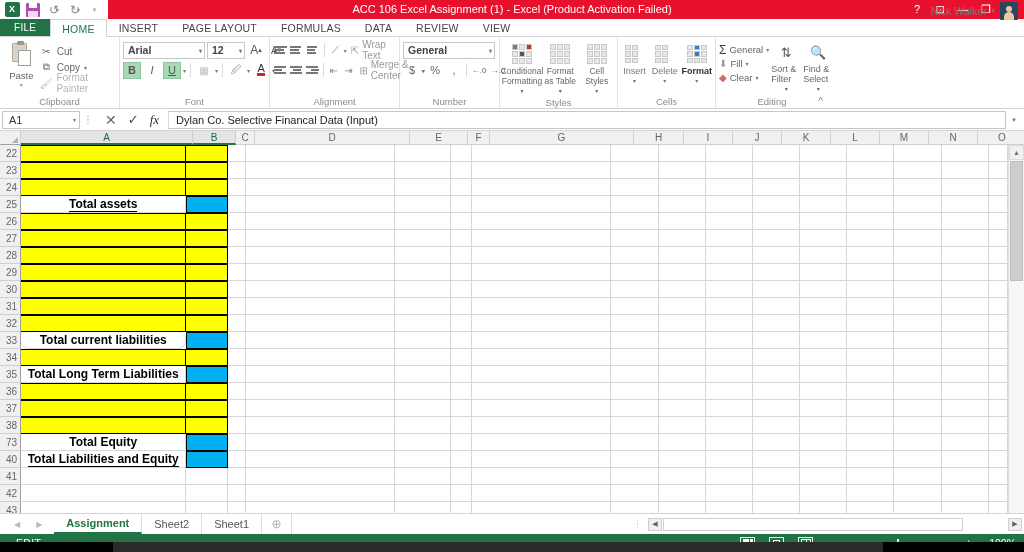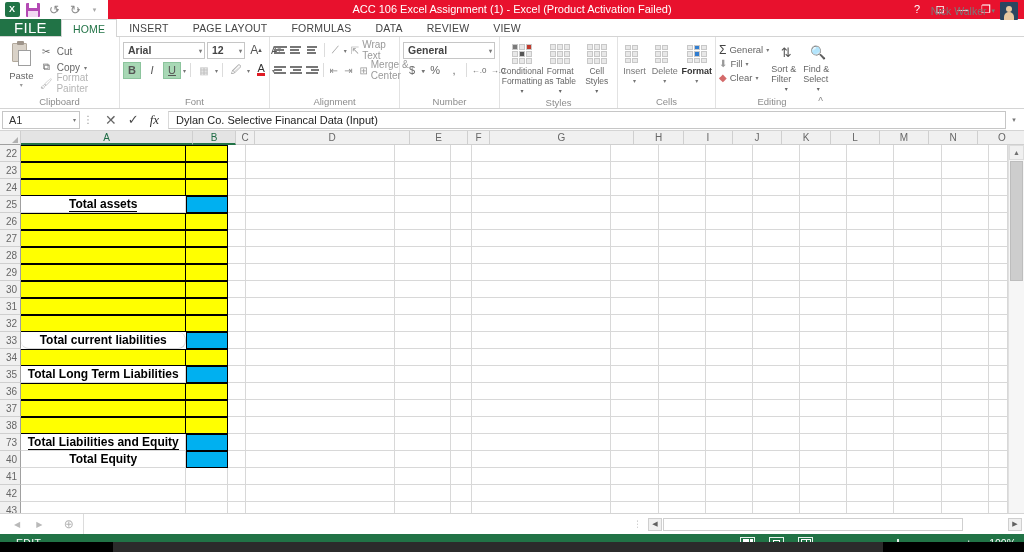--- a/index.html
+++ b/index.html
@@ -24,21 +24,21 @@
   .save-ico:after { content:""; position:absolute; left:2px; bottom:0px; width:10px; height:6px; background:#f2d9f2; }
   .arw { font-size:12px; color:#8a8a8a; line-height:1; }
   .arw-d { font-size:6px; color:#8a8a8a; margin-left:-3px; }
   .red-band { position:absolute; left:108px; right:0; top:0; height:19px; background:#e8112d; }
   .title-text { position:absolute; left:0; right:0; top:0; height:19px; line-height:19px; text-align:center; color:#fff; font-size:11px; z-index:2; }
   .wbtns { position:absolute; right:4px; top:0; height:19px; display:flex; align-items:center; gap:9px; z-index:4; color:#fff; font-size:11px; padding-right:4px;}
   .wbtn { width:14px; height:14px; display:flex; align-items:center; justify-content:center; color:#fff; font-size:11px; line-height:1; cursor:default; }
 
   
   .tabrow { height:18px; background:#fff; display:flex; align-items:stretch; position:relative; flex:0 0 18px; border-bottom:1px solid #d4d4d4;}
-  .tab-file { background:#217346; color:#fff; padding:0 14px; display:flex; align-items:center; font-size:15px; letter-spacing:.3px; }
+  .tab-file { background:#217346; color:#fff; padding:0 14px; display:flex; align-items:center; font-size:10px; letter-spacing:.3px; }
   .tab { padding:0 11px; display:flex; align-items:center; font-size:10.5px; color:#444; letter-spacing:.2px; border:1px solid transparent; border-bottom:none;}
   .tab.active { background:#fff; color:#217346; border-color:#d4d4d4; position:relative; top:0; z-index:2; margin-bottom:-1px; }
   .user-area { position:absolute; right:6px; top:-17px; display:flex; align-items:center; gap:5px; color:#7a7a7a; font-size:10.5px; z-index:5;}
   .avatar { width:18px; height:18px; background:#2b4660; border-radius:1px; overflow:hidden; position:relative; }
   .avatar:after{content:"";position:absolute;left:4px;top:10px;width:10px;height:9px;border-radius:5px 5px 0 0;background:#e8c9a0;}
   .avatar:before{content:"";position:absolute;left:6px;top:4px;width:6px;height:6px;border-radius:50%;background:#e8c9a0;}
 
   
   .ribbon { flex:0 0 72px; height:72px; background:#fff; border-bottom:1px solid #d4d4d4; display:flex; align-items:stretch; position:relative; }
   .grp { display:flex; flex-direction:column; border-right:1px solid #e2e2e2; position:relative; padding:2px 3px 0 3px; }
@@ -928,39 +928,39 @@
           <div class="cell" style="width: 49px;"></div>
           <div class="cell" style="width: 49px;"></div>
           <div class="cell" style="width: 49px;"></div>
           <div class="cell" style="width: 49px;"></div>
           <div class="cell" style="width: 49px;"></div>
           <div class="cell" style="width: 49px;"></div>
           <div class="cell" style="width: 49px;"></div>
           <div class="cell" style="width: 20px;"></div>
         </div>
         <div class="grow">
+          <div class="cell lbl" style="width: 172px;"><span>Total Equity</span></div>
+          <div class="cell cyan" style="width: 43px;"></div>
+          <div class="cell" style="width: 19px;"></div>
+          <div class="cell" style="width: 155px;"></div>
+          <div class="cell" style="width: 58px;"></div>
+          <div class="cell" style="width: 22px;"></div>
+          <div class="cell" style="width: 144px;"></div>
+          <div class="cell" style="width: 50px;"></div>
+          <div class="cell" style="width: 49px;"></div>
+          <div class="cell" style="width: 49px;"></div>
+          <div class="cell" style="width: 49px;"></div>
+          <div class="cell" style="width: 49px;"></div>
+          <div class="cell" style="width: 49px;"></div>
+          <div class="cell" style="width: 49px;"></div>
+          <div class="cell" style="width: 49px;"></div>
+          <div class="cell" style="width: 20px;"></div>
+        </div>
+        <div class="grow">
           <div class="cell lbl" style="width: 172px;"><span class="u2">Total Liabilities and Equity</span></div>
-          <div class="cell cyan" style="width: 43px;"></div>
-          <div class="cell" style="width: 19px;"></div>
-          <div class="cell" style="width: 155px;"></div>
-          <div class="cell" style="width: 58px;"></div>
-          <div class="cell" style="width: 22px;"></div>
-          <div class="cell" style="width: 144px;"></div>
-          <div class="cell" style="width: 50px;"></div>
-          <div class="cell" style="width: 49px;"></div>
-          <div class="cell" style="width: 49px;"></div>
-          <div class="cell" style="width: 49px;"></div>
-          <div class="cell" style="width: 49px;"></div>
-          <div class="cell" style="width: 49px;"></div>
-          <div class="cell" style="width: 49px;"></div>
-          <div class="cell" style="width: 49px;"></div>
-          <div class="cell" style="width: 20px;"></div>
-        </div>
-        <div class="grow">
-          <div class="cell lbl" style="width: 172px;"><span>Total Equity</span></div>
           <div class="cell cyan" style="width: 43px;"></div>
           <div class="cell" style="width: 19px;"></div>
           <div class="cell" style="width: 155px;"></div>
           <div class="cell" style="width: 58px;"></div>
           <div class="cell" style="width: 22px;"></div>
           <div class="cell" style="width: 144px;"></div>
           <div class="cell" style="width: 50px;"></div>
           <div class="cell" style="width: 49px;"></div>
           <div class="cell" style="width: 49px;"></div>
           <div class="cell" style="width: 49px;"></div>
@@ -1028,20 +1028,25 @@
     <div class="vscroll">
       <div class="vs-up">▲</div>
       <div class="vs-thumb"></div>
     </div>
   </div>
 
   <div class="tabbar">
     <div class="navbtns">
       <span>◀</span>
       <span>▶</span>
+    </div>
+    <div class="stabs">
+      <div class="stab active">Assignment</div>
+      <div class="stab">Sheet2</div>
+      <div class="stab">Sheet1</div>
     </div>
     <div class="addsheet">⊕</div>
     <div class="hscroll-area">
       <span class="hs-grip">⋮</span>
       <div class="hs-left">◀</div>
       <div class="hs-track"></div>
       <div class="hs-gap"></div>
       <div class="hs-right">▶</div>
     </div>
   </div>

